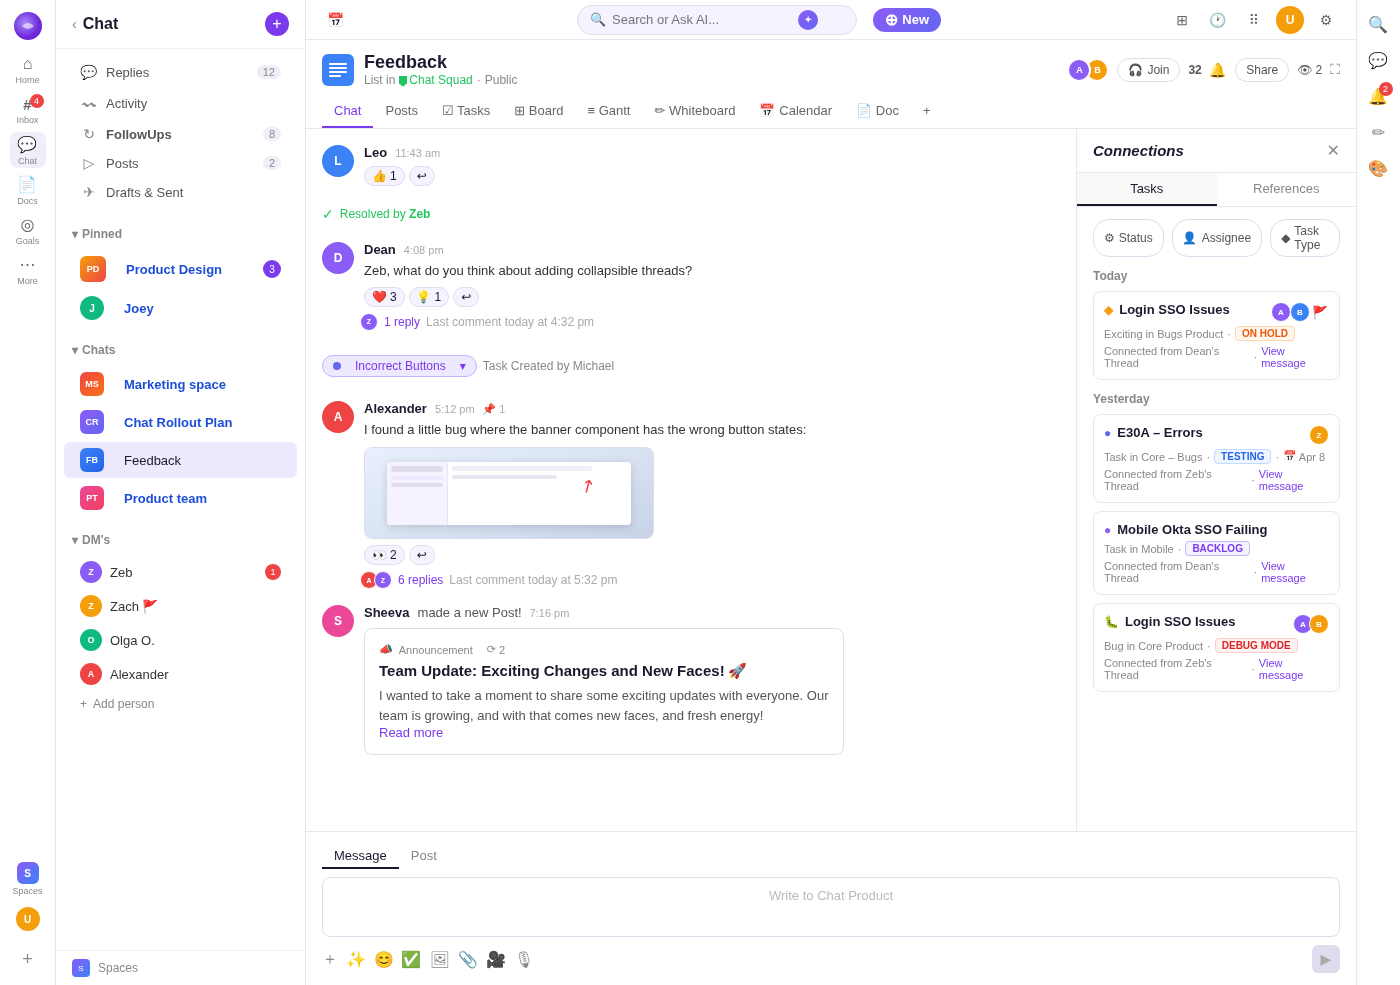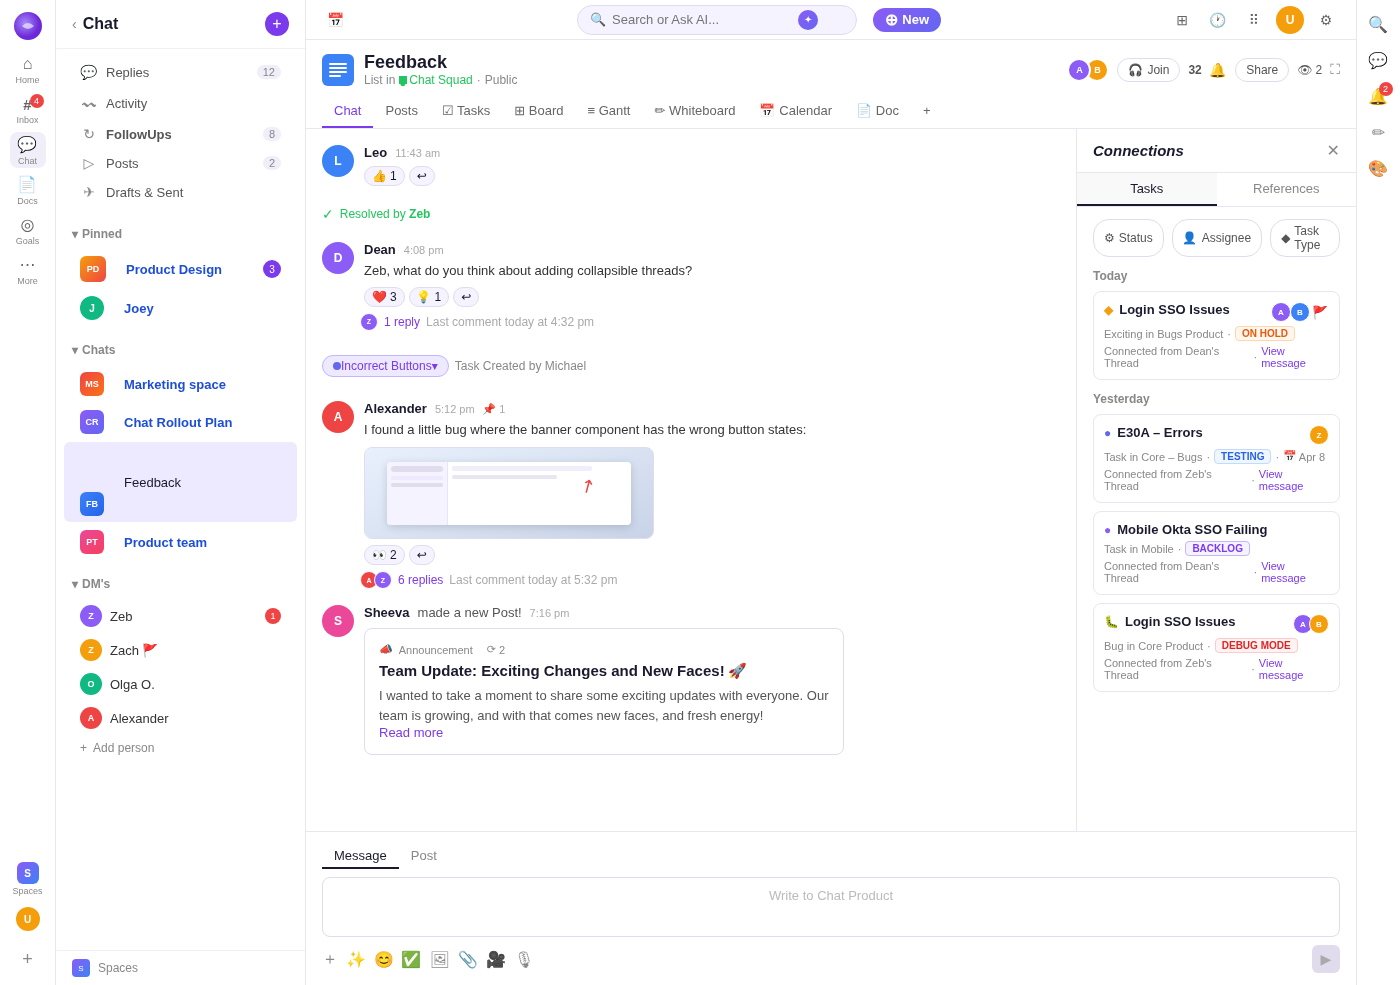--- a/index.html
+++ b/index.html
@@ -83,21 +83,21 @@
     .msg-text { font-size: 13px; color: #333; line-height: 1.5; }
     .msg-reactions { display: flex; gap: 4px; margin-top: 6px; }
     .reaction { display: flex; align-items: center; gap: 3px; background: #f5f3ff; border: 1px solid #e0dced; border-radius: 12px; padding: 2px 7px; font-size: 12px; cursor: pointer; }
     .msg-thread { display: flex; align-items: center; gap: 6px; margin-top: 6px; font-size: 12px; color: #7c3aed; cursor: pointer; }
     .thread-avatars { display: flex; }
     .thread-av { width: 18px; height: 18px; border-radius: 50%; border: 1px solid #fff; margin-left: -4px; font-size: 7px; display: flex; align-items: center; justify-content: center; color: #fff; font-weight: 700; }
 
     .resolved-bar { display: flex; align-items: center; gap: 6px; color: #22c55e; font-size: 12px; padding: 4px 0; }
 
     .task-created-bar { display: flex; align-items: center; gap: 6px; padding: 8px 0; }
-    .task-pill { background: #ede9fe; border: 1px solid #c4b5fd; border-radius: 16px; padding: 3px 10px; font-size: 12px; color: #7c3aed; display: flex; align-items: center; gap: 0; cursor: pointer; }
+    .task-pill { background: #ede9fe; border: 1px solid #c4b5fd; border-radius: 16px; padding: 3px 10px; font-size: 12px; color: #7c3aed; display: flex; align-items: center; gap: 14px; cursor: pointer; }
     .task-created-text { font-size: 12px; color: #888; }
 
     .screenshot-preview { border: 1px solid #e0dced; border-radius: 8px; overflow: hidden; margin-top: 8px; width: 290px; }
     .screenshot-img { width: 100%; height: 90px; background: linear-gradient(135deg, #e8f0fe 0%, #d1d5db 100%); display: flex; align-items: center; justify-content: center; position: relative; overflow: hidden; }
 
     .post-card { border: 1px solid #e0dced; border-radius: 8px; padding: 14px; margin-top: 8px; max-width: 480px; }
     .post-tag { display: flex; align-items: center; gap: 6px; font-size: 11px; color: #888; margin-bottom: 6px; }
     .post-title { font-size: 15px; font-weight: 700; color: #1a1a2e; margin-bottom: 6px; }
     .post-text { font-size: 13px; color: #555; line-height: 1.5; }
     .post-read-more { color: #7c3aed; font-size: 13px; cursor: pointer; }
@@ -269,21 +269,21 @@
       </div>
     <span class="chat-name">Marketing space</span>
   </div>
   <div class="chat-item">
     <div class="chat-avatar multi" style="background:linear-gradient(135deg,#8b5cf6,#6366f1);">
         <span style="font-size:9px">CR</span>
       </div>
     <span class="chat-name">Chat Rollout Plan</span>
   </div>
   <div class="chat-item active">
-    <div class="chat-avatar multi" style="background:linear-gradient(135deg,#3b82f6,#2563eb);margin-top:44px;">
+    <div class="chat-avatar multi" style="background:linear-gradient(135deg,#3b82f6,#2563eb);">
         <span style="font-size:9px">FB</span>
       </div>
     <span class="chat-name" style="font-weight:500;color:#1a1a2e;">Feedback</span>
   </div>
   <div class="chat-item">
     <div class="chat-avatar multi" style="background:linear-gradient(135deg,#ec4899,#f43f5e);">
         <span style="font-size:9px">PT</span>
       </div>
     <span class="chat-name">Product team</span>
   </div>

